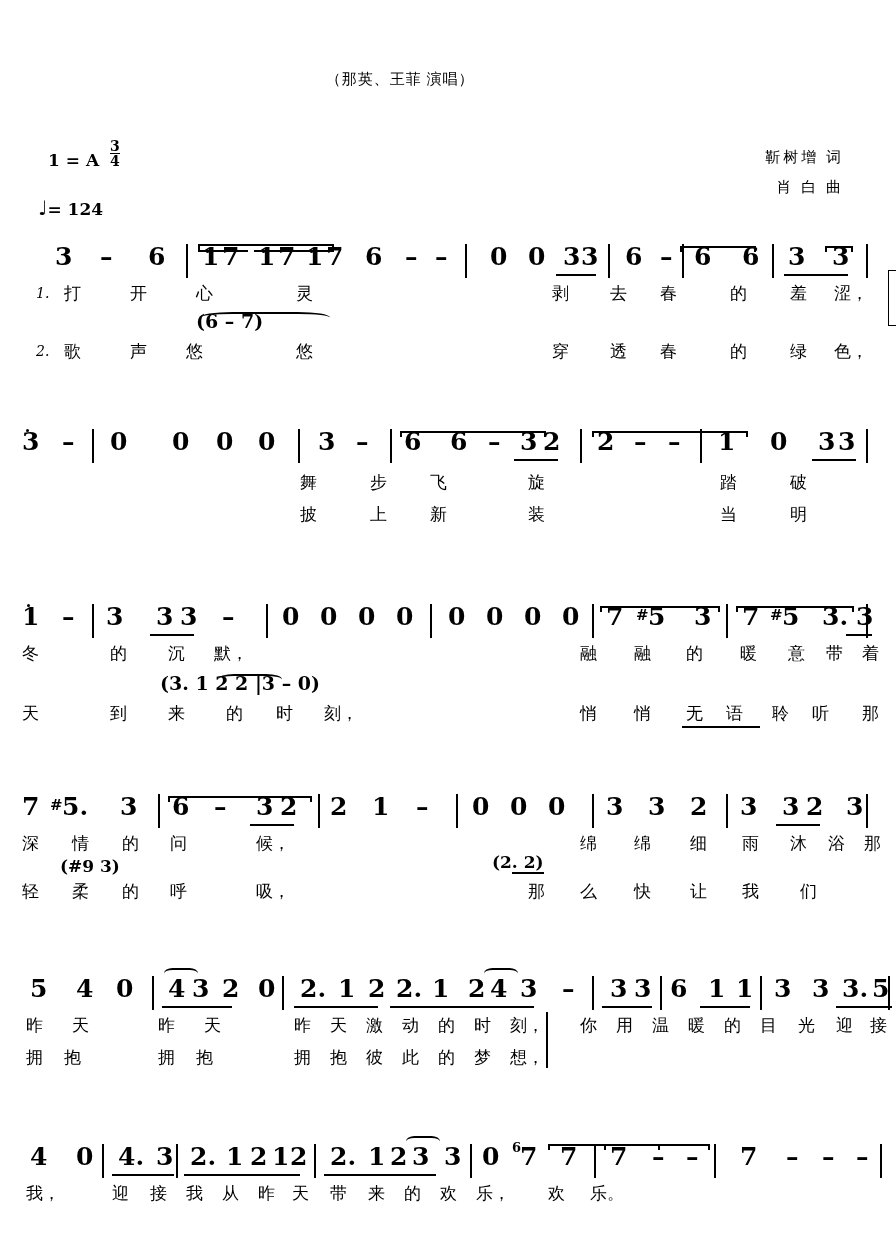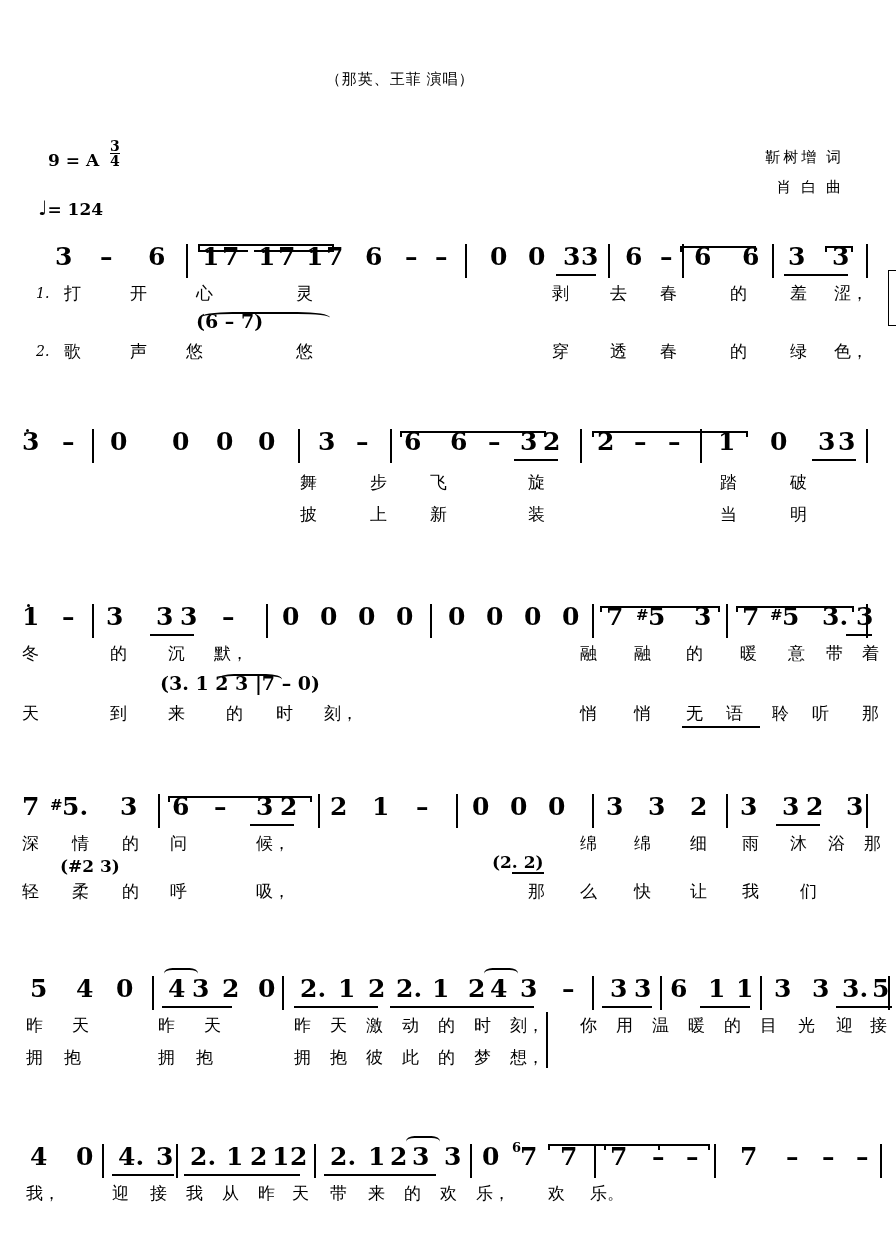--- a/index.html
+++ b/index.html
@@ -182,21 +182,21 @@
 </style>
 </head>
 <body>
 
 <div class="sheet">
 
   <div class="subtitle">（那英、王菲 演唱）</div>
   <div class="credit c1">靳树增 词</div>
   <div class="credit c2">肖  白 曲</div>
 
-  <div class="keysig">9 = A</div>
+  <div class="keysig">1 = A</div>
   <div class="timesig">
     <span class="num">3</span>
     <span style="border-top:1.5px solid #000; padding-top:1px;">4</span>
   </div>
   <div class="tempo">
     <span class="notehead">♩</span><span>= 124</span>
   </div>
 
   <div class="system" style="top:240px;">
     <div class="notes" id="s1notes">
@@ -371,21 +371,21 @@
         <div class="lyric" style="left: 168px; top: 0px;">沉</div>
         <div class="lyric" style="left: 214px; top: 0px;">默，</div>
         <div class="lyric" style="left: 580px; top: 0px;">融</div>
         <div class="lyric" style="left: 634px; top: 0px;">融</div>
         <div class="lyric" style="left: 686px; top: 0px;">的</div>
         <div class="lyric" style="left: 740px; top: 0px;">暖</div>
         <div class="lyric" style="left: 788px; top: 0px;">意</div>
         <div class="lyric" style="left: 826px; top: 0px;">带</div>
         <div class="lyric" style="left: 862px; top: 0px;">着</div>
       </div>
-    <div class="alt" style="top:72px; left:160px; font-size:19px;">(3.   1 2 3  |7   –   0)</div>
+    <div class="alt" style="top:72px; left:160px; font-size:19px;">(3.   1 2 2  |3   –   0)</div>
     <div class="slur" style="left:218px; top:74px; width:64px;"></div>
     <div id="s3l1" style="position:absolute; top:102px; left:0; width:896px; height:26px;">
         <div class="lyric" style="left: 22px; top: 0px;">天</div>
         <div class="lyric" style="left: 110px; top: 0px;">到</div>
         <div class="lyric" style="left: 168px; top: 0px;">来</div>
         <div class="lyric" style="left: 226px; top: 0px;">的</div>
         <div class="lyric" style="left: 276px; top: 0px;">时</div>
         <div class="lyric" style="left: 324px; top: 0px;">刻，</div>
         <div class="lyric" style="left: 580px; top: 0px;">悄</div>
         <div class="lyric" style="left: 634px; top: 0px;">悄</div>
@@ -438,21 +438,21 @@
         <div class="lyric" style="left: 170px; top: 0px;">问</div>
         <div class="lyric" style="left: 256px; top: 0px;">候，</div>
         <div class="lyric" style="left: 580px; top: 0px;">绵</div>
         <div class="lyric" style="left: 634px; top: 0px;">绵</div>
         <div class="lyric" style="left: 690px; top: 0px;">细</div>
         <div class="lyric" style="left: 742px; top: 0px;">雨</div>
         <div class="lyric" style="left: 790px; top: 0px;">沐</div>
         <div class="lyric" style="left: 828px; top: 0px;">浴</div>
         <div class="lyric" style="left: 864px; top: 0px;">那</div>
       </div>
-    <div class="alt" style="top:66px; left:60px; font-size:17px;">(#2   3)</div>
+    <div class="alt" style="top:66px; left:60px; font-size:17px;">(#9   3)</div>
     <div class="alt" style="top:62px; left:492px; font-size:17px;">(2. 2)</div>
     <div class="underline1" style="left:512px; top:82px; width:32px;"></div>
     <div id="s4l1" style="position:absolute; top:90px; left:0; width:896px; height:26px;">
         <div class="lyric" style="left: 22px; top: 0px;">轻</div>
         <div class="lyric" style="left: 72px; top: 0px;">柔</div>
         <div class="lyric" style="left: 122px; top: 0px;">的</div>
         <div class="lyric" style="left: 170px; top: 0px;">呼</div>
         <div class="lyric" style="left: 256px; top: 0px;">吸，</div>
         <div class="lyric" style="left: 528px; top: 0px;">那</div>
         <div class="lyric" style="left: 580px; top: 0px;">么</div>

